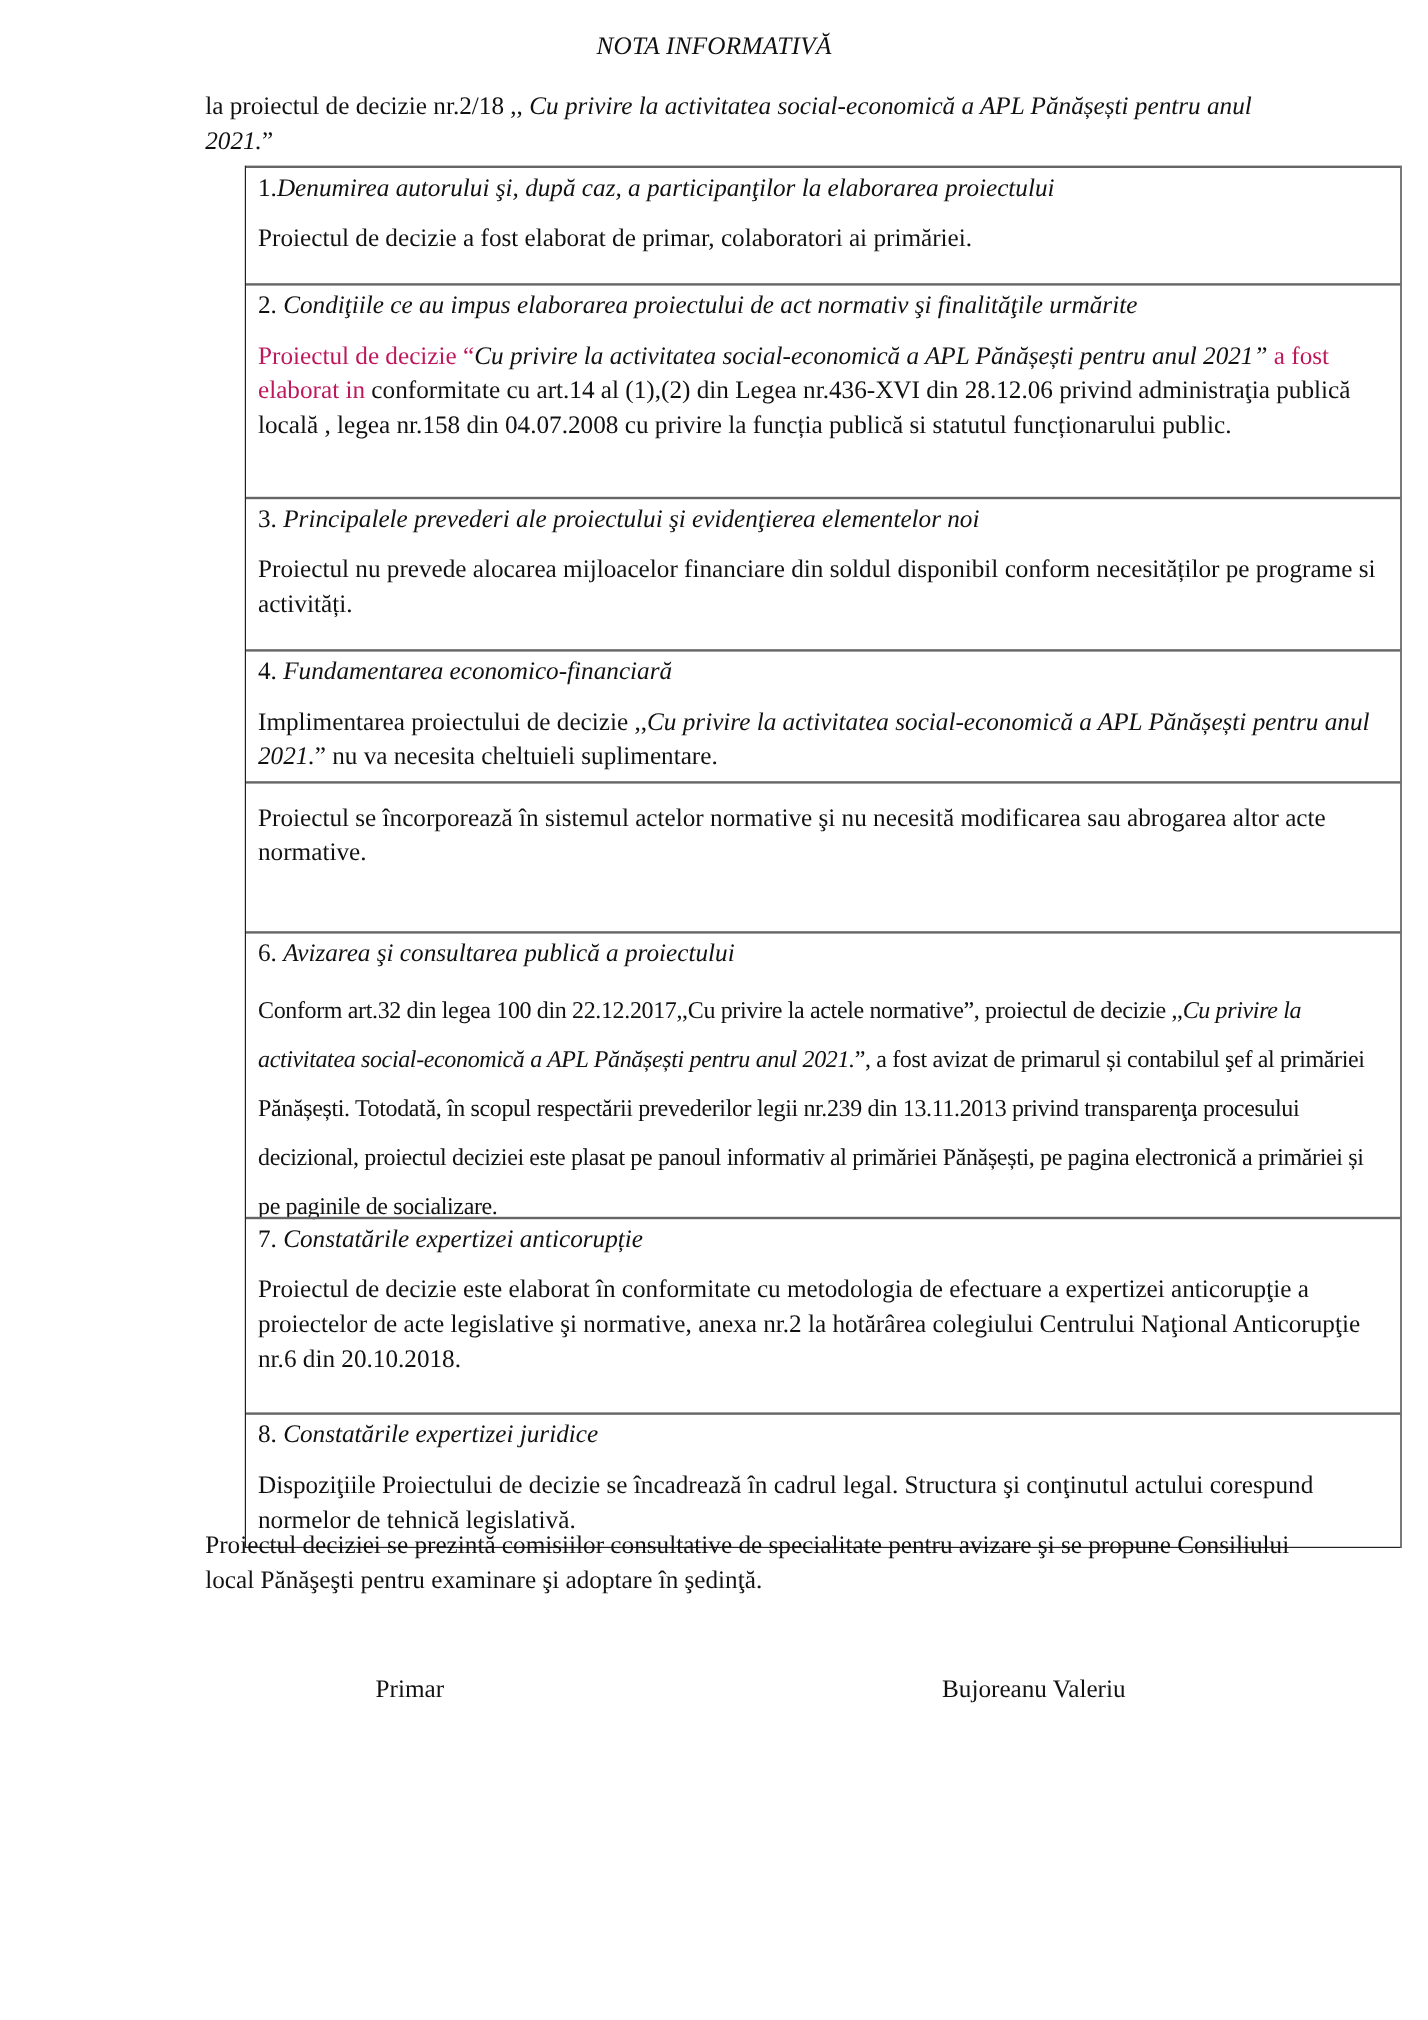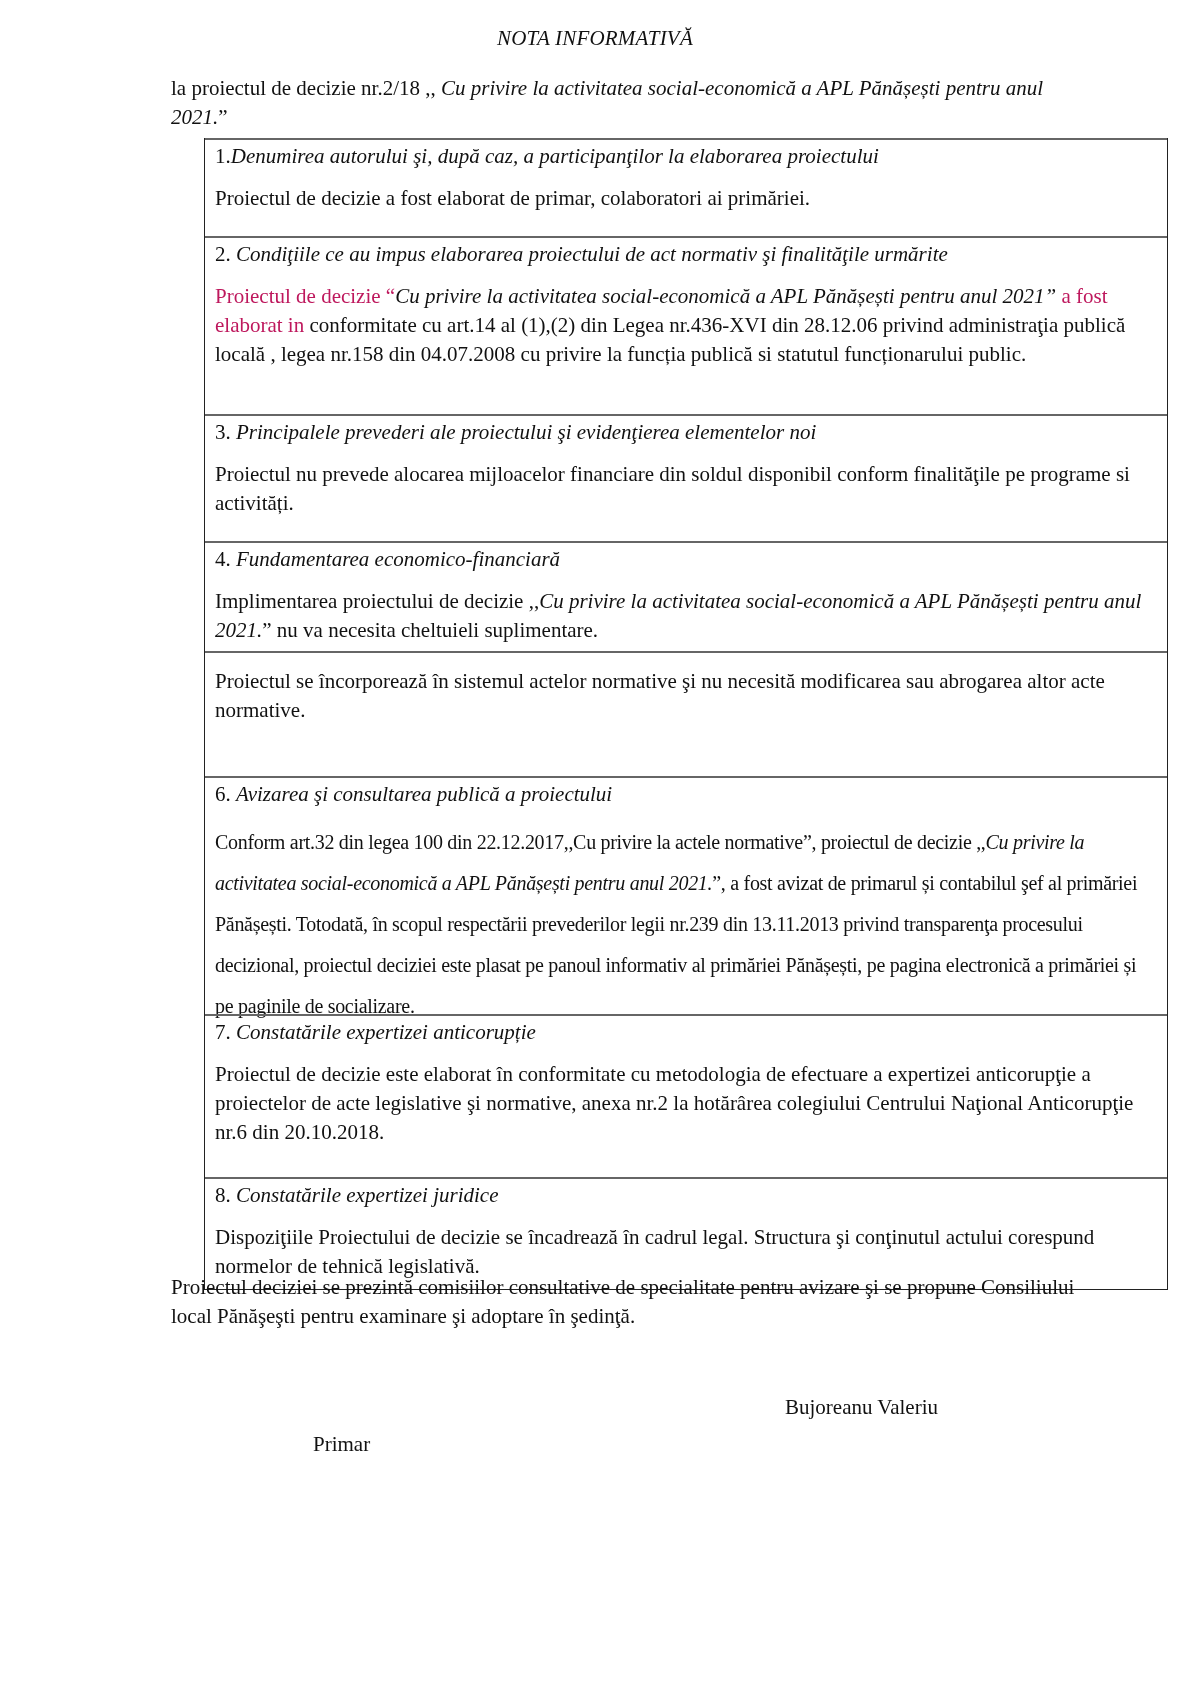--- a/index.html
+++ b/index.html
@@ -34,21 +34,21 @@
     .r4 { height: 110px; }
     .r5 { height: 125px; }
     .r6 { height: 238px; }
     .r6 .body { font-size: 20px; line-height: 41px; letter-spacing: -0.3px; }
     .r7 { height: 163px; }
     .r8 { height: 113px; }
     .closing {
       position: absolute; top: 1273px; left: 171px; width: 920px;
       font-size: 21px; line-height: 29px;
     }
-    .sig-left { position: absolute; top: 1395px; left: 313px; font-size: 21px; margin-top: 37px; }
+    .sig-left { position: absolute; top: 1395px; left: 313px; font-size: 21px; }
     .sig-right { position: absolute; top: 1395px; left: 785px; font-size: 21px; text-align: center; }
   </style>
 </head>
 <body>
 
 <div class="title">NOTA INFORMATIVĂ</div>
 
 <div class="intro"><span>la proiectul de decizie nr.2/18 ,, </span><span class="it">Cu privire la activitatea social-economică a APL Pănășești pentru anul 2021.</span><span>”</span></div>
 
 <div class="tbl">
@@ -58,21 +58,21 @@
     <div class="body">Proiectul de decizie a fost elaborat de  primar, colaboratori ai primăriei.</div>
   </div>
 
   <div class="row r2">
     <div class="head"><span>2. </span><span class="it">Condiţiile ce au impus elaborarea proiectului de act normativ şi finalităţile urmărite</span></div>
     <div class="body"><span class="gray">Proiectul de decizie “</span><span class="it">Cu privire la activitatea social-economică a APL Pănășești pentru anul 2021”</span><span class="gray"> a fost elaborat in </span><span> conformitate   cu  art.14 al (1),(2) din Legea  nr.436-XVI din 28.12.06 privind  administraţia  publică  locală , legea nr.158 din 04.07.2008 cu privire la funcția publică si statutul funcționarului public.</span></div>
   </div>
 
   <div class="row r3">
     <div class="head"><span>3. </span><span class="it">Principalele prevederi ale proiectului şi evidenţierea elementelor noi</span></div>
-    <div class="body">Proiectul nu prevede alocarea mijloacelor financiare din soldul disponibil conform finalităţile pe programe si activități.</div>
+    <div class="body">Proiectul nu prevede alocarea mijloacelor financiare din soldul disponibil conform necesităților pe programe si activități.</div>
   </div>
 
   <div class="row r4">
     <div class="head"><span>4. </span><span class="it">Fundamentarea economico-financiară</span></div>
     <div class="body"><span>Implimentarea proiectului de decizie ,,</span><span class="it">Cu privire la activitatea social-economică a APL Pănășești pentru anul 2021.</span><span>” nu va necesita cheltuieli suplimentare.</span></div>
   </div>
 
   <div class="row r5">
     <div class="body">Proiectul se încorporează în sistemul actelor normative şi nu necesită modificarea sau abrogarea altor acte normative.</div>
   </div>

